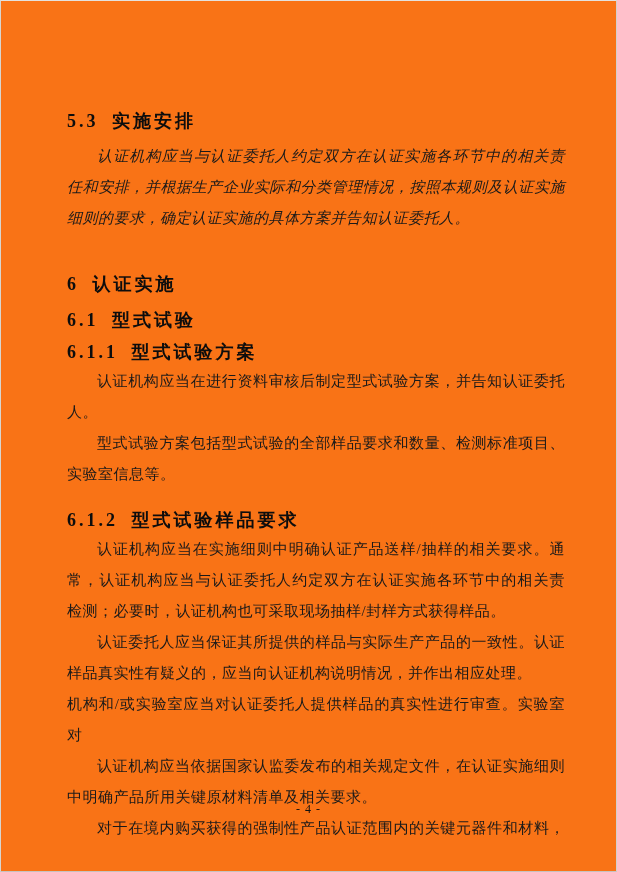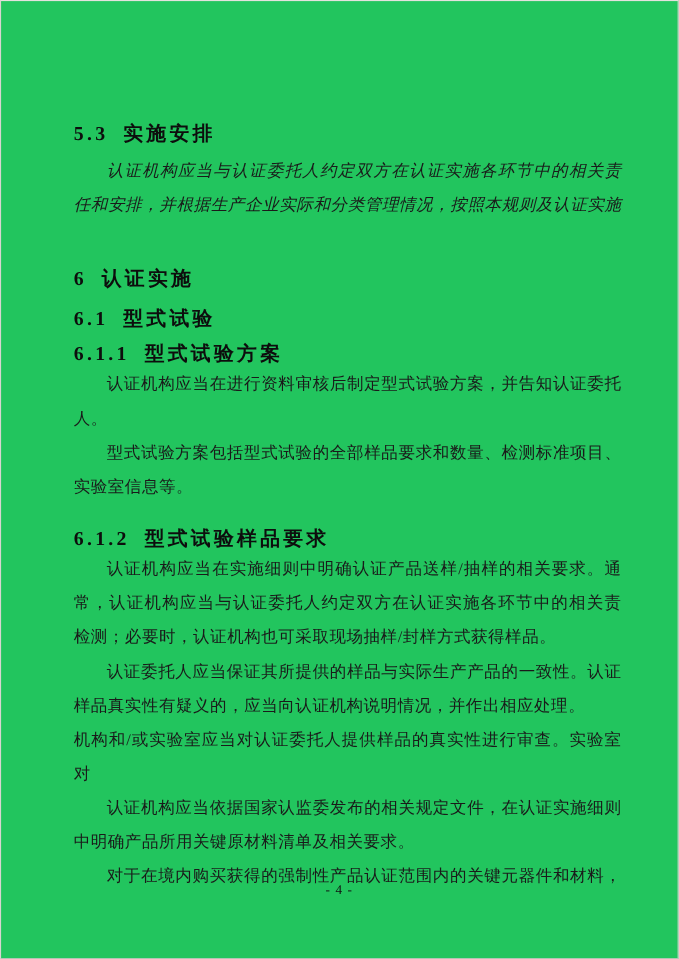--- a/index.html
+++ b/index.html
@@ -8,21 +8,21 @@
     width: 617px;
     height: 872px;
     background: #ffffff;
     overflow: hidden;
     font-family: "Liberation Serif", "DejaVu Serif", serif;
   }
   .page {
     position: relative;
     width: 615px;
     height: 870px;
-    background: #22c55e;
+    background: #f97316;
     border-left: 1px solid #d8d5d0;
     border-top: 1px solid #e4e2de;
     border-right: 1px solid #d3d0cb;
     border-bottom: 1px solid #c7c3be;
     box-sizing: content-box;
     color: #161616;
   }
   .content {
     position: absolute;
     top: 0;
@@ -74,20 +74,21 @@
 <body>
 
 <div class="page">
   <div class="content">
 
     <h2 class="hd">5.3 实施安排</h2>
 
     <div class="para mt8">
       <div class="ln j ind">认证机构应当与认证委托人约定双方在认证实施各环节中的相关责</div>
       <div class="ln j">任和安排，并根据生产企业实际和分类管理情况，按照本规则及认证实施</div>
+      <div class="ln">细则的要求，确定认证实施的具体方案并告知认证委托人。</div>
     </div>
 
     <h2 class="hd mt26">6 认证实施</h2>
 
     <h2 class="hd mt12">6.1 型式试验</h2>
 
     <h2 class="hd mt7">6.1.1 型式试验方案</h2>
 
     <div class="para mt2">
       <div class="ln j ind">认证机构应当在进行资料审核后制定型式试验方案，并告知认证委托</div>

